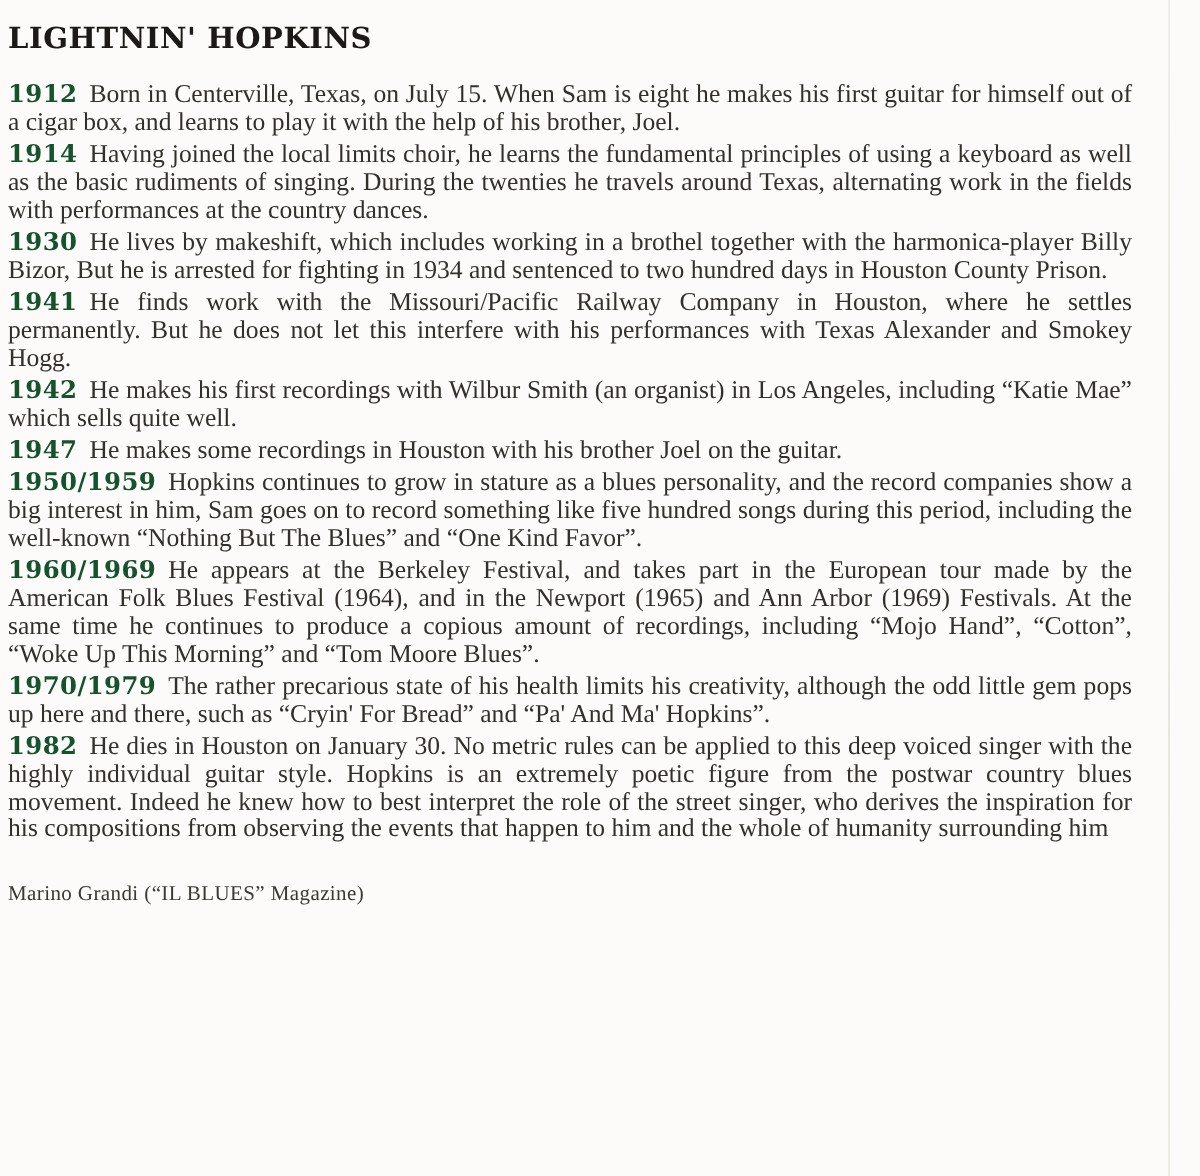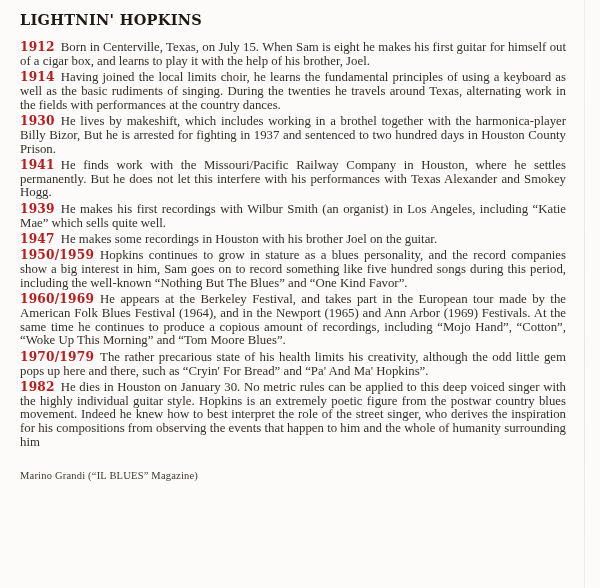--- a/index.html
+++ b/index.html
@@ -8,21 +8,21 @@
     height: 588px;
     background: #f6f5f2;
     overflow: hidden;
   }
   .page {
     position: relative;
     width: 600px;
     height: 588px;
     box-sizing: border-box;
     background: #fcfbf9;
-    padding: 13px 34px 0 20px;
+    padding: 13px 34px 0 4px;
     font-family: "Liberation Serif", "DejaVu Serif", serif;
     color: #332f2b;
     -webkit-font-smoothing: antialiased;
   }
   .hdr { margin: 0 0 14px 0; }
   .hdr h1, .hdr h2 {
     margin: 0;
     font-size: 14.5px;
     line-height: 14px;
     font-weight: 700;
@@ -32,21 +32,21 @@
   }
   .entries p.entry {
     margin: 0 0 2.5px 0;
     font-size: 12.8px;
     line-height: 13.8px;
     text-align: justify;
     text-justify: inter-word;
   }
   .entry .yr {
     font-weight: 700;
-    color: #b91c1c;
+    color: #14532d;
     letter-spacing: 0.2px;
     margin-right: 6px;
     font-family: "DejaVu Serif", "Liberation Serif", serif;
     font-size: 12.2px;
   }
   .credit {
     margin: 20px 0 0 0;
     font-size: 10.5px;
     letter-spacing: 0.2px;
     color: #3c3833;
@@ -66,23 +66,23 @@
 
 <div class="page">
 
   <div class="hdr">
     <h1>LIGHTNIN' HOPKINS</h1>
   </div>
 
   <div class="entries">
     <p class="entry"><span class="yr">1912</span><span class="txt">Born in Centerville, Texas, on July 15. When Sam is eight he makes his first guitar for himself out of a cigar box, and learns to play it with the help of his brother, Joel.</span></p>
     <p class="entry"><span class="yr">1914</span><span class="txt">Having joined the local limits choir, he learns the fundamental principles of using a keyboard as well as the basic rudiments of singing. During the twenties he travels around Texas, alternating work in the fields with performances at the country dances.</span></p>
-    <p class="entry"><span class="yr">1930</span><span class="txt">He lives by makeshift, which includes working in a brothel together with the harmonica-player Billy Bizor, But he is arrested for fighting in 1937 and sentenced to two hundred days in Houston County Prison.</span></p>
+    <p class="entry"><span class="yr">1930</span><span class="txt">He lives by makeshift, which includes working in a brothel together with the harmonica-player Billy Bizor, But he is arrested for fighting in 1934 and sentenced to two hundred days in Houston County Prison.</span></p>
     <p class="entry"><span class="yr">1941</span><span class="txt">He finds work with the Missouri/Pacific Railway Company in Houston, where he settles permanently. But he does not let this interfere with his performances with Texas Alexander and Smokey Hogg.</span></p>
-    <p class="entry"><span class="yr">1939</span><span class="txt">He makes his first recordings with Wilbur Smith (an organist) in Los Angeles, including “Katie Mae” which sells quite well.</span></p>
+    <p class="entry"><span class="yr">1942</span><span class="txt">He makes his first recordings with Wilbur Smith (an organist) in Los Angeles, including “Katie Mae” which sells quite well.</span></p>
     <p class="entry"><span class="yr">1947</span><span class="txt">He makes some recordings in Houston with his brother Joel on the guitar.</span></p>
     <p class="entry"><span class="yr">1950/1959</span><span class="txt">Hopkins continues to grow in stature as a blues personality, and the record companies show a big interest in him, Sam goes on to record something like five hundred songs during this period, including the well-known “Nothing But The Blues” and “One Kind Favor”.</span></p>
     <p class="entry"><span class="yr">1960/1969</span><span class="txt">He appears at the Berkeley Festival, and takes part in the European tour made by the American Folk Blues Festival (1964), and in the Newport (1965) and Ann Arbor (1969) Festivals. At the same time he continues to produce a copious amount of recordings, including “Mojo Hand”, “Cotton”, “Woke Up This Morning” and “Tom Moore Blues”.</span></p>
     <p class="entry"><span class="yr">1970/1979</span><span class="txt">The rather precarious state of his health limits his creativity, although the odd little gem pops up here and there, such as “Cryin' For Bread” and “Pa' And Ma' Hopkins”.</span></p>
     <p class="entry"><span class="yr">1982</span><span class="txt">He dies in Houston on January 30. No metric rules can be applied to this deep voiced singer with the highly individual guitar style. Hopkins is an extremely poetic figure from the postwar country blues movement. Indeed he knew how to best interpret the role of the street singer, who derives the inspiration for his compositions from observing the events that happen to him and the whole of humanity surrounding him</span></p>
   </div>
 
   <p class="credit">Marino Grandi (“IL BLUES” Magazine)</p>
 
   <div class="edge-line"></div>

